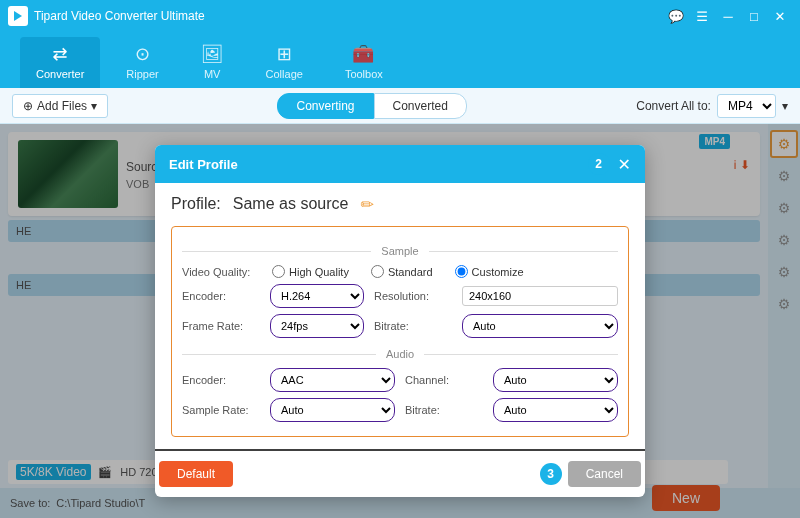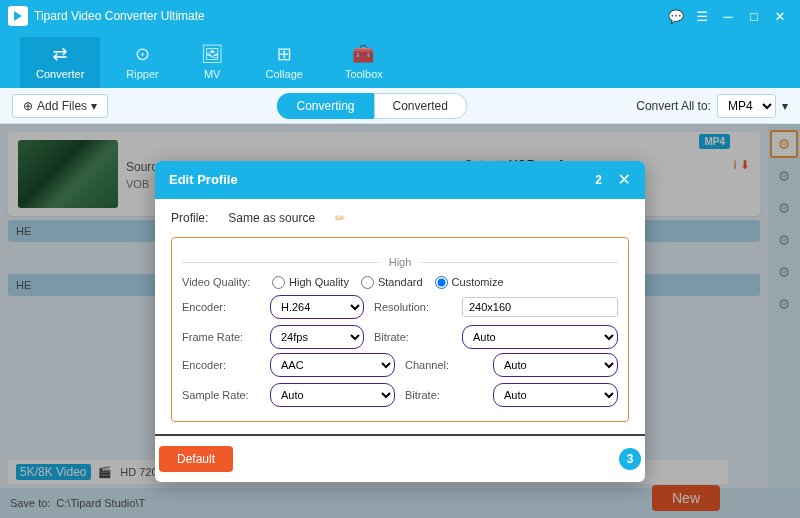--- a/index.html
+++ b/index.html
@@ -217,24 +217,24 @@
       border: none;
       color: white;
       cursor: pointer;
       font-size: 16px;
     }
     .modal-body {
       padding: 12px 16px;
     }
     .profile-row {
       display: flex;
-      align-items: flex-end;
-      gap: 20px;
+      align-items: flex-start;
+      gap: 12px;
       margin-bottom: 12px;
-      font-size: 12px;
+      font-size: 16px;
       color: #333;
     }
     .edit-icon { color: #f0a040; cursor: pointer; }
     .section-divider {
       text-align: center;
       position: relative;
       margin: 8px 0;
       color: #888;
       font-size: 11px;
     }
@@ -259,21 +259,21 @@
       gap: 8px;
     }
     .form-label {
       font-size: 11px;
       color: #555;
       width: 80px;
       flex-shrink: 0;
     }
     .radio-group {
       display: flex;
-      gap: 12px;
+      gap: 22px;
       align-items: center;
       font-size: 11px;
       color: #333;
     }
     .radio-group label { display: flex; align-items: center; gap: 4px; cursor: pointer; }
     .form-select {
       border: 1px solid #4c1d95;
       border-radius: 10px;
       padding: 4px 6px;
       font-size: 11px;
@@ -506,21 +506,21 @@
 
         <div class="profile-row">
           <span>Profile:</span>
           <span style="font-weight:500;">Same as source</span>
           <span class="edit-icon">✏</span>
         </div>
 
         <div style="border:1px solid #e88a30;border-radius:4px;padding:10px;">
 
           <div class="section-divider">
-            <span>High</span>
+            <span>Sample</span>
           </div>
 
           <div style="display:flex;align-items:center;gap:10px;margin:6px 0;">
             <span class="form-label">Video Quality:</span>
             <div class="radio-group">
               <label>
                 <input type="radio" name="quality" style="">
                 <span>High Quality</span>
               </label>
               <label>
@@ -552,20 +552,23 @@
               </select>
             </div>
             <div class="form-row">
               <span class="form-label">Bitrate:</span>
               <select class="form-select">
                 <option>Auto</option>
               </select>
             </div>
           </div>
 
+          <div class="section-divider" style="margin-top:10px;">
+            <span>Audio</span>
+          </div>
 
           <div style="display:grid;grid-template-columns:1fr 1fr;gap:6px 10px;margin:4px 0;">
             <div class="form-row">
               <span class="form-label">Encoder:</span>
               <select class="form-select">
                 <option>AAC</option>
               </select>
             </div>
             <div class="form-row">
               <span class="form-label">Channel:</span>
@@ -586,17 +589,18 @@
               </select>
             </div>
           </div>
         </div>
       </div>
 
       <div class="modal-footer">
         <button class="btn-default">Default</button>
         <div class="footer-btns">
           <div class="step-num">3</div>
+          <button class="btn-cancel">Cancel</button>
         </div>
       </div>
     </div>
   </div>
 </div>
 
 </body></html>

